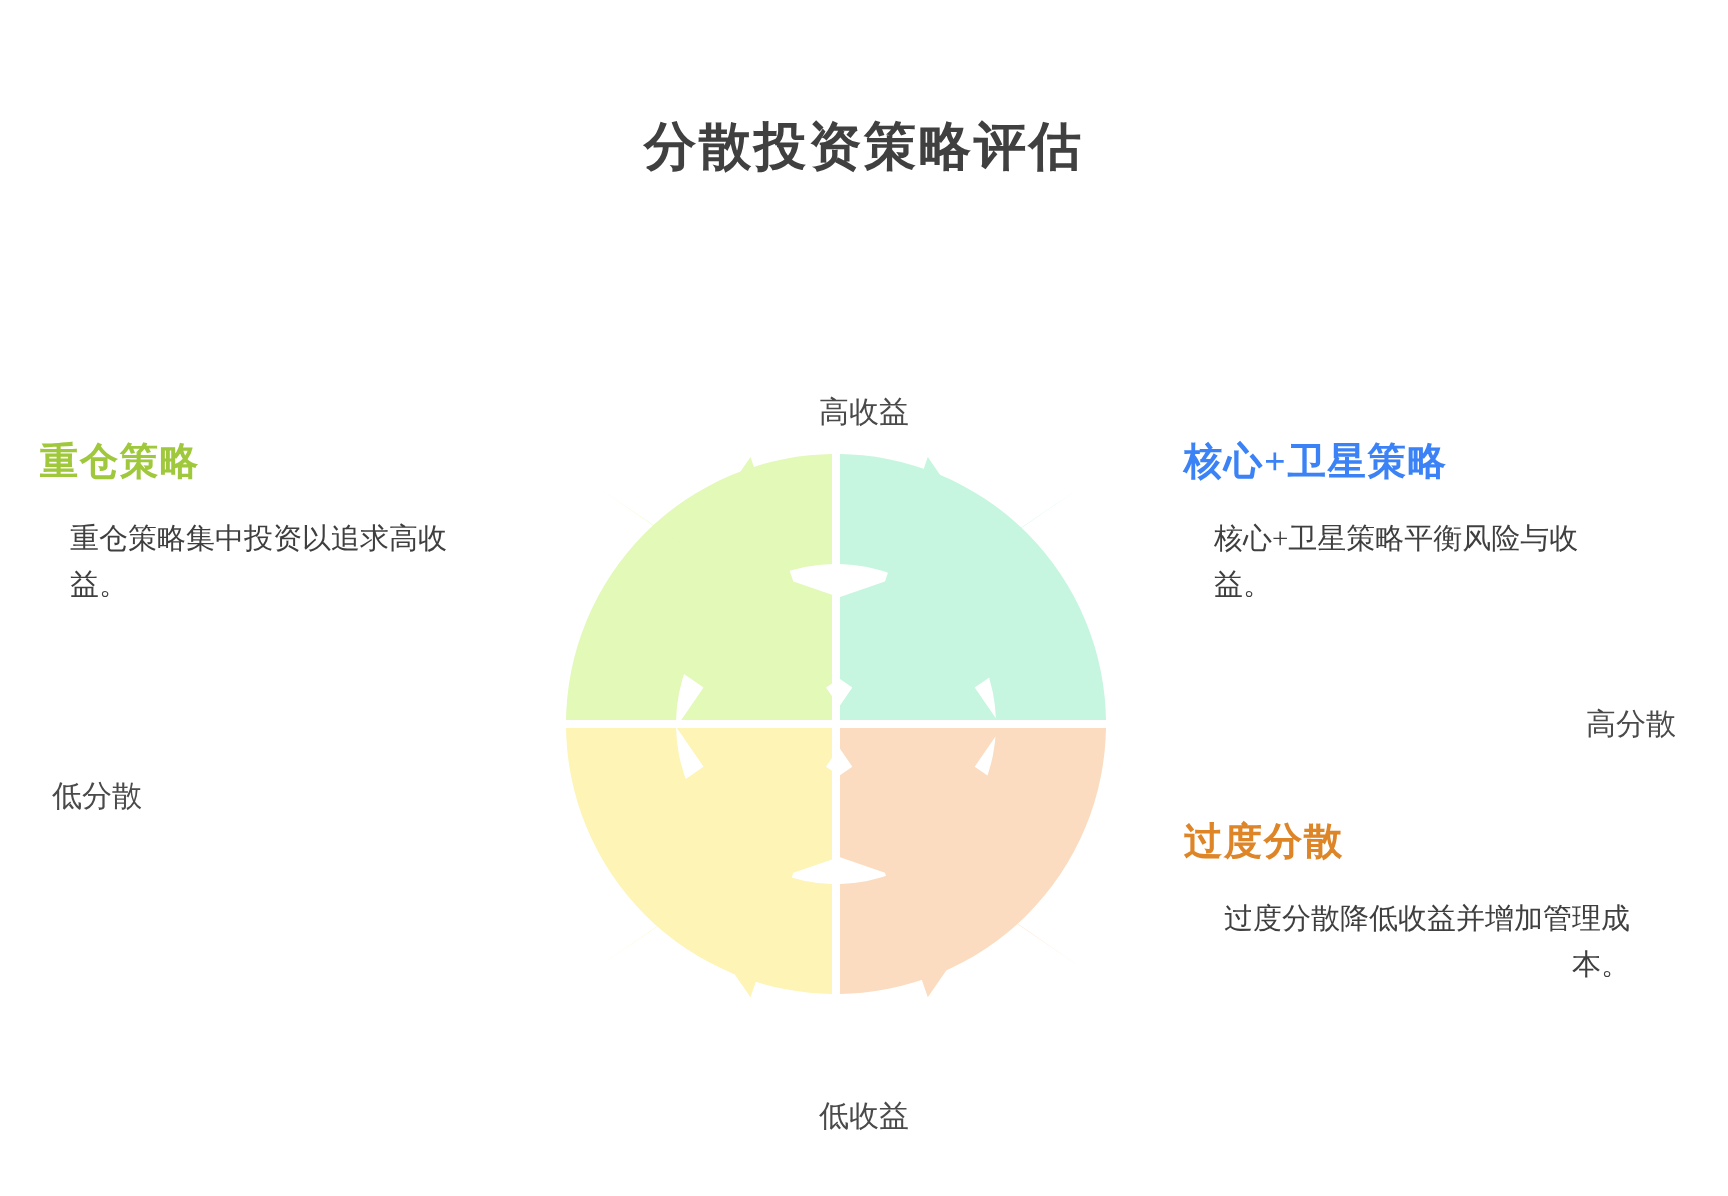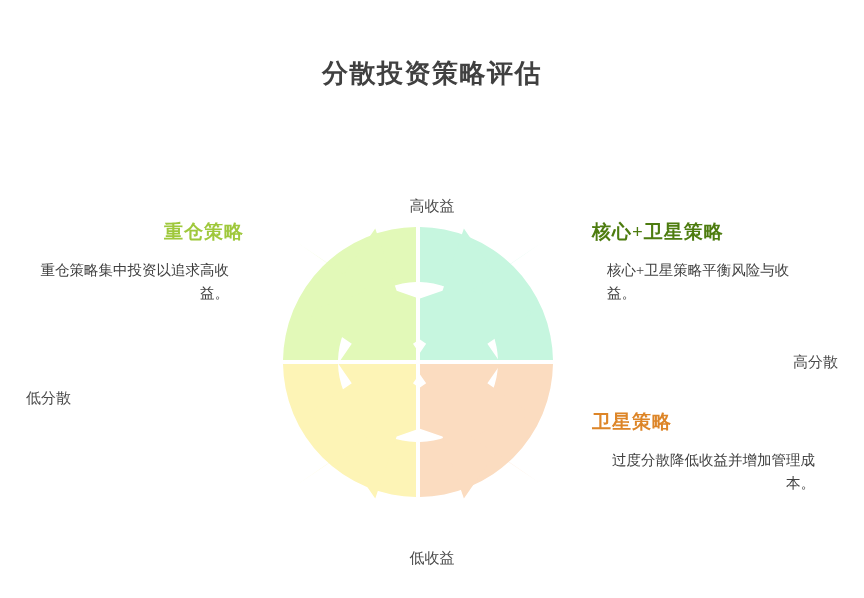--- a/index.html
+++ b/index.html
@@ -94,21 +94,21 @@
     line-height: 1.2;
   }
   .quad-desc {
     font-family: "Liberation Serif", "DejaVu Serif", serif;
     font-size: 14.5px;
     color: #3f3f3f;
     line-height: 1.62;
     margin: 15px;
   }
 
-  .quad-tl { left: 6px;  top: 221px; text-align: right; }
+  .quad-tl { left: 20px;  top: 221px; }
   .quad-bl { left: 14px;  top: 411px; text-align: right; }
   .quad-tr { left: 592px; top: 221px; text-align: left;  }
   .quad-br { left: 592px; top: 411px; text-align: left;  }
 </style>
 </head>
 <body>
 
 <div id="page">
 
   <div class="chart-title" style="color: rgb(64, 64, 64);">分散投资策略评估</div>
@@ -157,23 +157,23 @@
       </g>
     </svg>
   </div>
 
   <div class="quad quad-tl">
     <p class="quad-heading" style="color: rgb(159, 200, 60);">重仓策略</p>
     <p class="quad-desc" style="color: rgb(63, 63, 63);">重仓策略集中投资以追求高收益。</p>
   </div>
 
   <div class="quad quad-tr">
-    <p class="quad-heading" style="color: #4d7c0f;">核心+卫星策略</p>
+    <p class="quad-heading" style="color: #3b82f6;">核心+卫星策略</p>
     <p class="quad-desc" style="color: rgb(63, 63, 63);">核心+卫星策略平衡风险与收益。</p>
   </div>
 
 
   <div class="quad quad-br">
-    <p class="quad-heading" style="color: rgb(221, 133, 39);">卫星策略</p>
+    <p class="quad-heading" style="color: rgb(221, 133, 39);">过度分散</p>
     <p class="quad-desc" style="color: rgb(63, 63, 63); text-align: right;">过度分散降低收益并增加管理成本。</p>
   </div>
 
 </div>
 
 </body></html>

